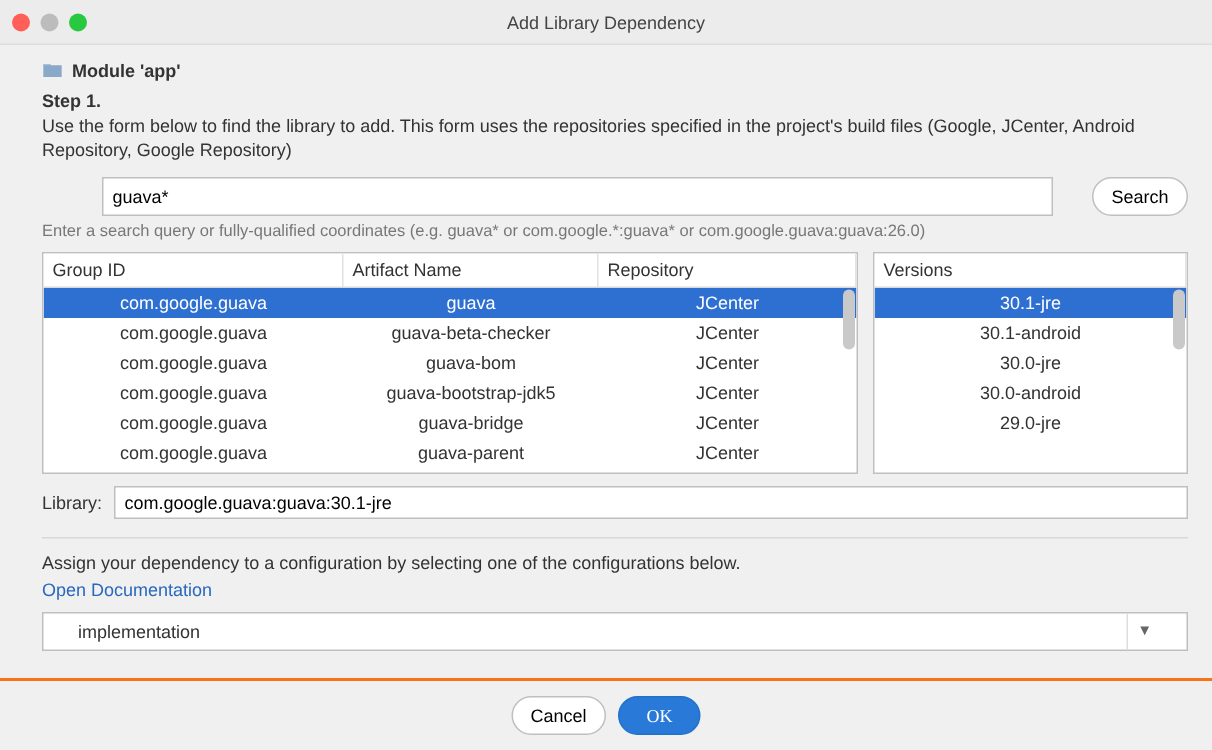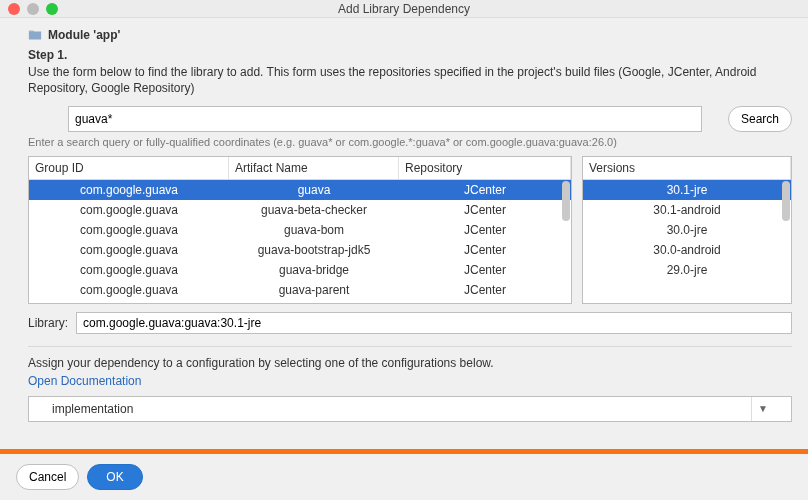--- a/index.html
+++ b/index.html
@@ -1,32 +1,32 @@
 <!DOCTYPE html>
 <html><head>
 <meta charset="utf-8">
 <style>
 * { box-sizing: border-box; margin: 0; padding: 0; }
 body { font-family: -apple-system, BlinkMacSystemFont, "Segoe UI", Arial, sans-serif; font-size: 12px; color: #333; background: #f0f0f0; width: 808px; height: 500px; overflow: hidden; }
-.titlebar { height: 18px; display: flex; align-items: center; padding: 0 8px; background: #ececec; border-bottom: 1px solid #ddd; position: relative; }
+.titlebar { height: 30px; display: flex; align-items: center; padding: 0 8px; background: #ececec; border-bottom: 1px solid #ddd; position: relative; }
 .traffic-lights { display: flex; gap: 7px; }
 .tl { width: 12px; height: 12px; border-radius: 50%; }
 .tl.red { background: #ff5f57; }
 .tl.yellow { background: #bcbcbc; }
 .tl.green { background: #28c840; }
 .title-center { position: absolute; left: 50%; transform: translateX(-50%); font-size: 12px; color: #444; }
 .content { padding: 10px 16px 0 16px; margin-left: 12px; }
 .module-row { display: flex; align-items: center; gap: 6px; font-weight: bold; font-size: 12px; margin-bottom: 6px; }
 .folder-icon svg { width: 14px; height: 14px; display: block; }
 .step-label { font-weight: bold; font-size: 12px; margin-bottom: 2px; }
 .step-desc { font-size: 12px; color: #333; line-height: 1.35; margin-bottom: 10px; }
 .search-row { display: flex; gap: 26px; align-items: flex-end; margin-bottom: 4px; padding-left: 40px; }
 .search-input { flex: 1; height: 26px; padding: 2px 6px; font-size: 12px; border: 1px solid #bfbfbf; background: #fff; }
 .btn { height: 26px; padding: 0 12px; font-size: 12px; background: #fff; border: 1px solid #bfbfbf; border-radius: 13px; cursor: pointer; }
-.btn.primary { background: #2979d9; color: #fff; border-color: #2172c9; padding: 0 18px; }
+.btn.primary { background: #2979d9; color: #fff; border-color: #2172c9; padding: 0 18px; font-family: Liberation Serif, serif; }
 .hint { font-size: 11px; color: #777; margin-bottom: 8px; }
 .tables-row { display: flex; gap: 10px; margin-bottom: 8px; }
 .table-wrap { border: 1px solid #bfbfbf; background: #fff; height: 148px; overflow: hidden; position: relative; }
 .tbl-left { flex: 1; }
 .tbl-right { width: 210px; }
 .tbl-head { display: flex; border-bottom: 1px solid #d8d8d8; background: #fff; font-size: 12px; }
 .th { padding: 4px 6px; border-right: 1px solid #e2e2e2; font-weight: normal; }
 .tbl-body { overflow-y: auto; height: calc(148px - 24px); }
 .tr { display: flex; font-size: 12px; }
 .td { padding: 3px 6px; overflow: hidden; white-space: nowrap; text-overflow: ellipsis; text-align: center; }
@@ -35,21 +35,21 @@
 .col-a { width: 170px; }
 .col-r { flex: 1; }
 .ver-col { width: 100%; }
 .scrollbar-stub { position: absolute; right: 1px; top: 24px; width: 8px; height: 40px; background: #c9c9c9; border-radius: 4px; }
 .library-row { display: flex; align-items: center; gap: 8px; font-size: 12px; margin-bottom: 12px; }
 .library-input { flex: 1; height: 22px; padding: 2px 6px; font-size: 12px; border: 1px solid #bfbfbf; background: #fff; }
 .divider { border: none; border-top: 1px solid #d8d8d8; margin: 0 0 8px 0; }
 .link { color: #2968bd; cursor: pointer; font-size: 12px; }
 .select-wrap { display: flex; border: 1px solid #bfbfbf; background: #fff; height: 26px; align-items: center; padding: 0 23px; margin-top: 8px; justify-content: space-between; cursor: pointer; }
 .select-arrow { color: #666; font-size: 10px; padding-left: 6px; border-left: 1px solid #ddd; height: 100%; display: flex; align-items: center; }
-.footer { border-top: 5px solid #f97316; padding: 10px 16px; display: flex; justify-content: flex-start; gap: 8px; position: absolute; bottom: 0; left: 0; right: 0; background: #f0f0f0; }
+.footer { border-top: 2px solid #f97316; padding: 10px 16px; display: flex; justify-content: center; gap: 8px; position: absolute; bottom: 0; left: 0; right: 0; background: #f0f0f0; }
 </style>
 </head>
 <body>
 
 <div class="titlebar">
   <div class="traffic-lights">
     <div class="tl red"></div>
     <div class="tl yellow"></div>
     <div class="tl green"></div>
   </div>

